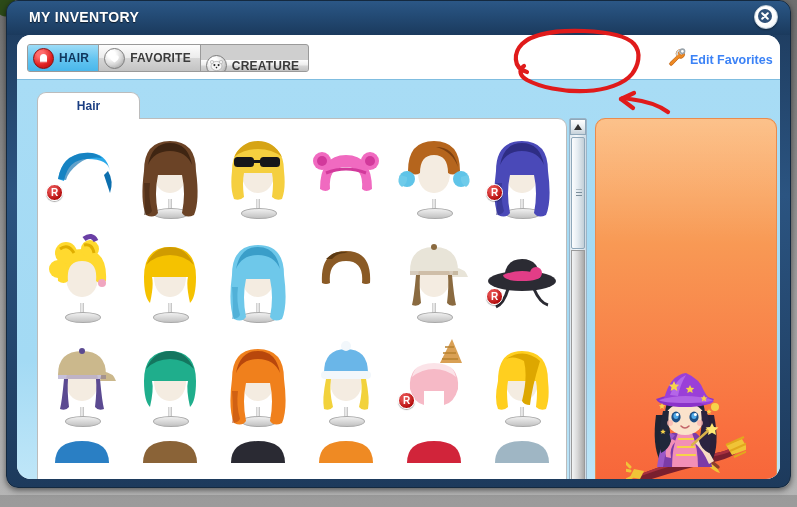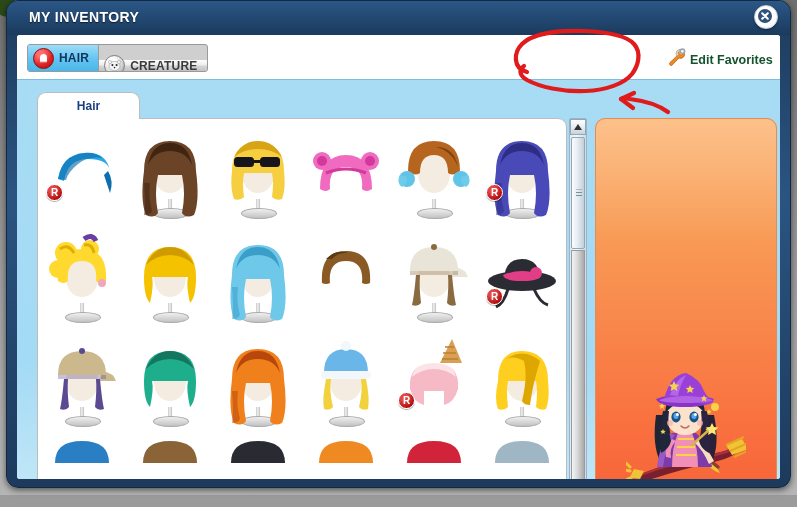--- a/index.html
+++ b/index.html
@@ -59,21 +59,21 @@
     box-shadow: 0 1px 2px rgba(0,0,0,.4);
   }
   #close-btn svg { position:absolute; left:3px; top:3px; }
 
   
   #panel {
     position: absolute;
     left: 10px; top: 34px;
     width: 763px; height: 444px;
     background: #ffffff;
-    border-radius: 3px;
+    border-radius: 14px;
     box-sizing: border-box;
     overflow: hidden;
   }
   
   #tabstrip {
     position: absolute; left: 0; top: 0;
     width: 100%; height: 44px;
     background: #ffffff;
   }
   #tabs {
@@ -113,21 +113,21 @@
   .tabicon.red {
     background: radial-gradient(circle at 35% 28%, #ff6d6d 0 18%, #e02020 60%, #a00d0d 100%);
     border-color: #8c0d0d;
   }
   #edit-fav {
     position: absolute; left: 650px; top: 13px;
     display: flex; align-items: center; gap: 4px;
     cursor: pointer;
   }
   #edit-fav .lbl {
-    font-size: 12.5px; font-weight: bold; color: #14532d;
+    font-size: 12.5px; font-weight: bold; color: #3b82f6;
     font-family: "Liberation Sans", sans-serif;
   }
 
   
   #content {
     position: absolute;
     left: 0; top: 44px; right: 0; bottom: 0;
     background: linear-gradient(180deg,#a8dcf5 0%,#a3daf4 70%,#bfe6f8 100%);
     border-top: 1px solid #7fbde0;
   }
@@ -285,20 +285,28 @@
                   <path d="M3 9 V5.5 A3.5 3.5 0 0 1 10 5.5 V9 Z" fill="#ffffff"></path>
                   <path d="M3 9 h7 v1.2 h-7 Z" fill="#f3d0d0"></path>
                 </svg>
             </span>
             <span>HAIR</span>
           </div>
 
 
 
 
+          <div class="tab">
+            <span class="tabicon">
+              <svg width="13" height="13" viewBox="0 0 13 13">
+                  <path d="M6.5 10.4 C2.3 7.6 1.6 5.6 2.6 4.2 C3.6 2.8 5.6 3.1 6.5 4.6 C7.4 3.1 9.4 2.8 10.4 4.2 C11.4 5.6 10.7 7.6 6.5 10.4 Z" fill="#ffffff"></path>
+                </svg>
+            </span>
+            <span>FAVORITE</span>
+          </div>
 
           <div class="tab">
             <span class="tabicon">
               <svg width="15" height="13" viewBox="0 0 15 13">
                   <ellipse cx="7.5" cy="7" rx="5.5" ry="4.6" fill="#f6f6f6" stroke="#8b8b8b" stroke-width=".5"></ellipse>
                   <circle cx="5.4" cy="6.1" r="1.05" fill="#2b2b2b"></circle>
                   <circle cx="9.6" cy="6.1" r="1.05" fill="#2b2b2b"></circle>
                   <circle cx="7.5" cy="8.6" r=".8" fill="#2b2b2b"></circle>
                   <circle cx="3" cy="3.1" r="1.7" fill="#efefef" stroke="#8b8b8b" stroke-width=".4"></circle>
                   <circle cx="12" cy="3.1" r="1.7" fill="#efefef" stroke="#8b8b8b" stroke-width=".4"></circle>

